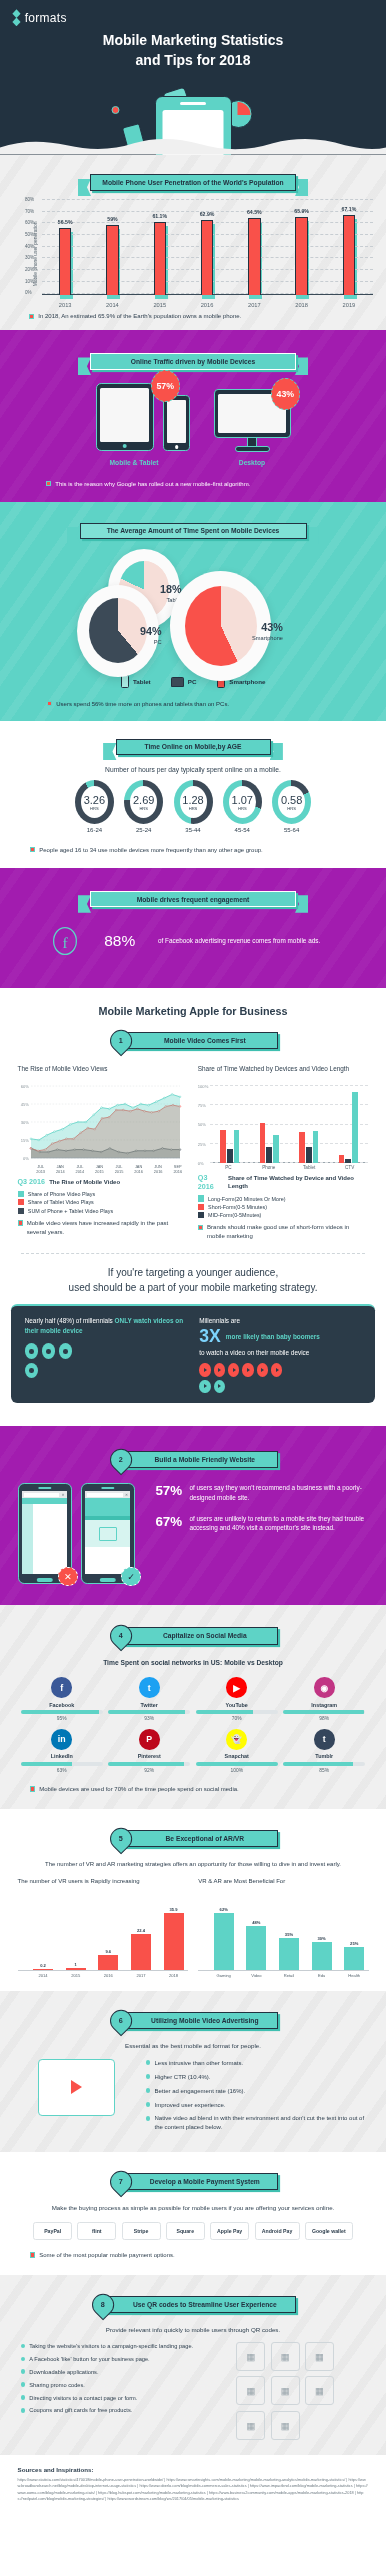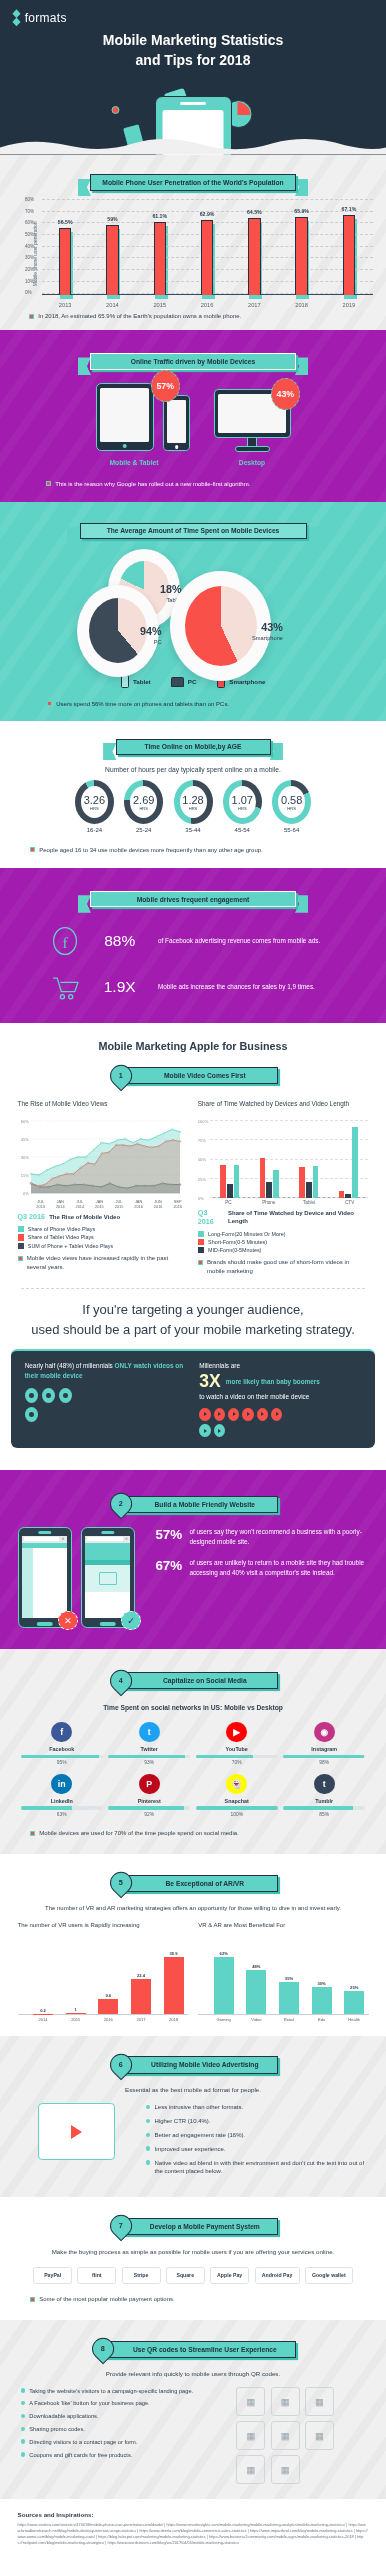--- a/index.html
+++ b/index.html
@@ -131,21 +131,21 @@
   .legend .li{display:flex;align-items:center;gap:4.1px;font-size:5.4px;margin-bottom:2.1px;color:#2d3e4d}
   .legend .sw{width:6.2px;height:6.2px;flex:0 0 6.2px}
   .qtag{display:flex;gap:4.1px;align-items:baseline;margin-top:3.1px}
   .qtag b{color:#5ed3c6;font-size:7.2px}
   .qtag span{font-weight:bold;font-size:6px;color:#2d3e4d;line-height:1.25}
 
   
   .mcard{background:#2b3b48;border-top:2.6px solid #5ed3c6;border-radius:6.2px;margin:8.2px 11.3px 0;padding:10.3px 13.4px;color:#fff;display:flex;gap:12.4px}
   .mcard .col{flex:1;font-size:6.4px;line-height:1.55}
   .mcard .hl{color:#5ed3c6;font-weight:bold}
-  .bigx{font-size:17.5px;font-weight:bold;color:#fef9c3;line-height:1}
+  .bigx{font-size:17.5px;font-weight:bold;color:#7dd3fc;line-height:1}
   .avset{display:flex;flex-wrap:wrap;gap:3.6px;margin-top:7.2px;max-width:62px}
   .av{width:13.4px;height:15.5px;border-radius:50%;background:#5ed3c6;display:flex;align-items:center;justify-content:center}
   .av i{width:4.6px;height:4.6px;border-radius:50%;background:#2b3b48;display:block}
   .plset{display:flex;flex-wrap:wrap;gap:3.1px;margin-top:5.2px;max-width:93px}
   .pl{width:11.3px;height:13.4px;border-radius:50%;display:flex;align-items:center;justify-content:center}
   .pl.r{background:#f9514a}.pl.t{background:#5ed3c6}
   .pl b{width:0;height:0;border-left:3.6px solid #2b3b48;border-top:2.6px solid transparent;border-bottom:2.6px solid transparent;margin-left:1px}
 
   
   .mfwrap{display:flex;gap:13.4px;align-items:flex-start;padding:0 17.5px;margin-top:12.4px}
@@ -489,31 +489,20 @@
         <div class="statico">
           <svg width="28" height="30" viewBox="0 0 54 58">
               <ellipse cx="27" cy="29" rx="22" ry="26" fill="none" stroke="#5ed3c6" stroke-width="2.5"></ellipse>
               <text x="27" y="42" font-size="30" font-family="Liberation Serif, serif" fill="#5ed3c6" text-anchor="middle">f</text>
             </svg>
         </div>
         <div class="statnum">88%</div>
         <div class="stattxt">of Facebook advertising revenue comes from mobile ads.</div>
       </div>
 
-      <div class="statrow" style="margin-bottom:2.1px">
-        <div class="statico">
-          <svg width="30" height="28" viewBox="0 0 58 54">
-              <path d="M6 10 h8 l8 26 h26 l6-18 H20" fill="none" stroke="#5ed3c6" stroke-width="2.5" stroke-linejoin="round"></path>
-              <circle cx="24" cy="46" r="4" fill="none" stroke="#5ed3c6" stroke-width="2.5"></circle>
-              <circle cx="40" cy="46" r="4" fill="none" stroke="#5ed3c6" stroke-width="2.5"></circle>
-            </svg>
-        </div>
-        <div class="statnum">1.9X</div>
-        <div class="stattxt">Mobile ads increase the chances for sales by 1,9 times.</div>
-      </div>
     </div>
   </div>
 
   <div class="sec white">
     <div class="inner" style="padding:17.5px 0 10.3px">
       <h2 class="sect">Mobile  Marketing Apple for Business</h2>
       <div style="height:12.4px"></div>
       <div class="tipbar">
         <div class="pin">
             <span>1</span>
@@ -700,21 +689,21 @@
             </div>
           <div class="bullet" style="margin-top:5.2px">
             <span class="bsq"></span>
             <span>Brands should make good use of short-form videos in mobile marketing</span>
           </div>
         </div>
       </div>
 
       <div class="dashline"></div>
 
-      <div style="text-align:center;font-size:13px;line-height:1.55;color:#2d3e4d">
+      <div style="text-align:center;font-size:10px;line-height:1.55;color:#2d3e4d">
         <div>If you're targeting a younger audience,</div>
         <div>used should be a part of your mobile marketing strategy.</div>
       </div>
 
       <div class="mcard">
         <div class="col">
           <span>Nearly half (48%) of</span>
           <span>millennials </span>
           <span class="hl">ONLY watch videos on their mobile device</span>
           <div class="avset">

